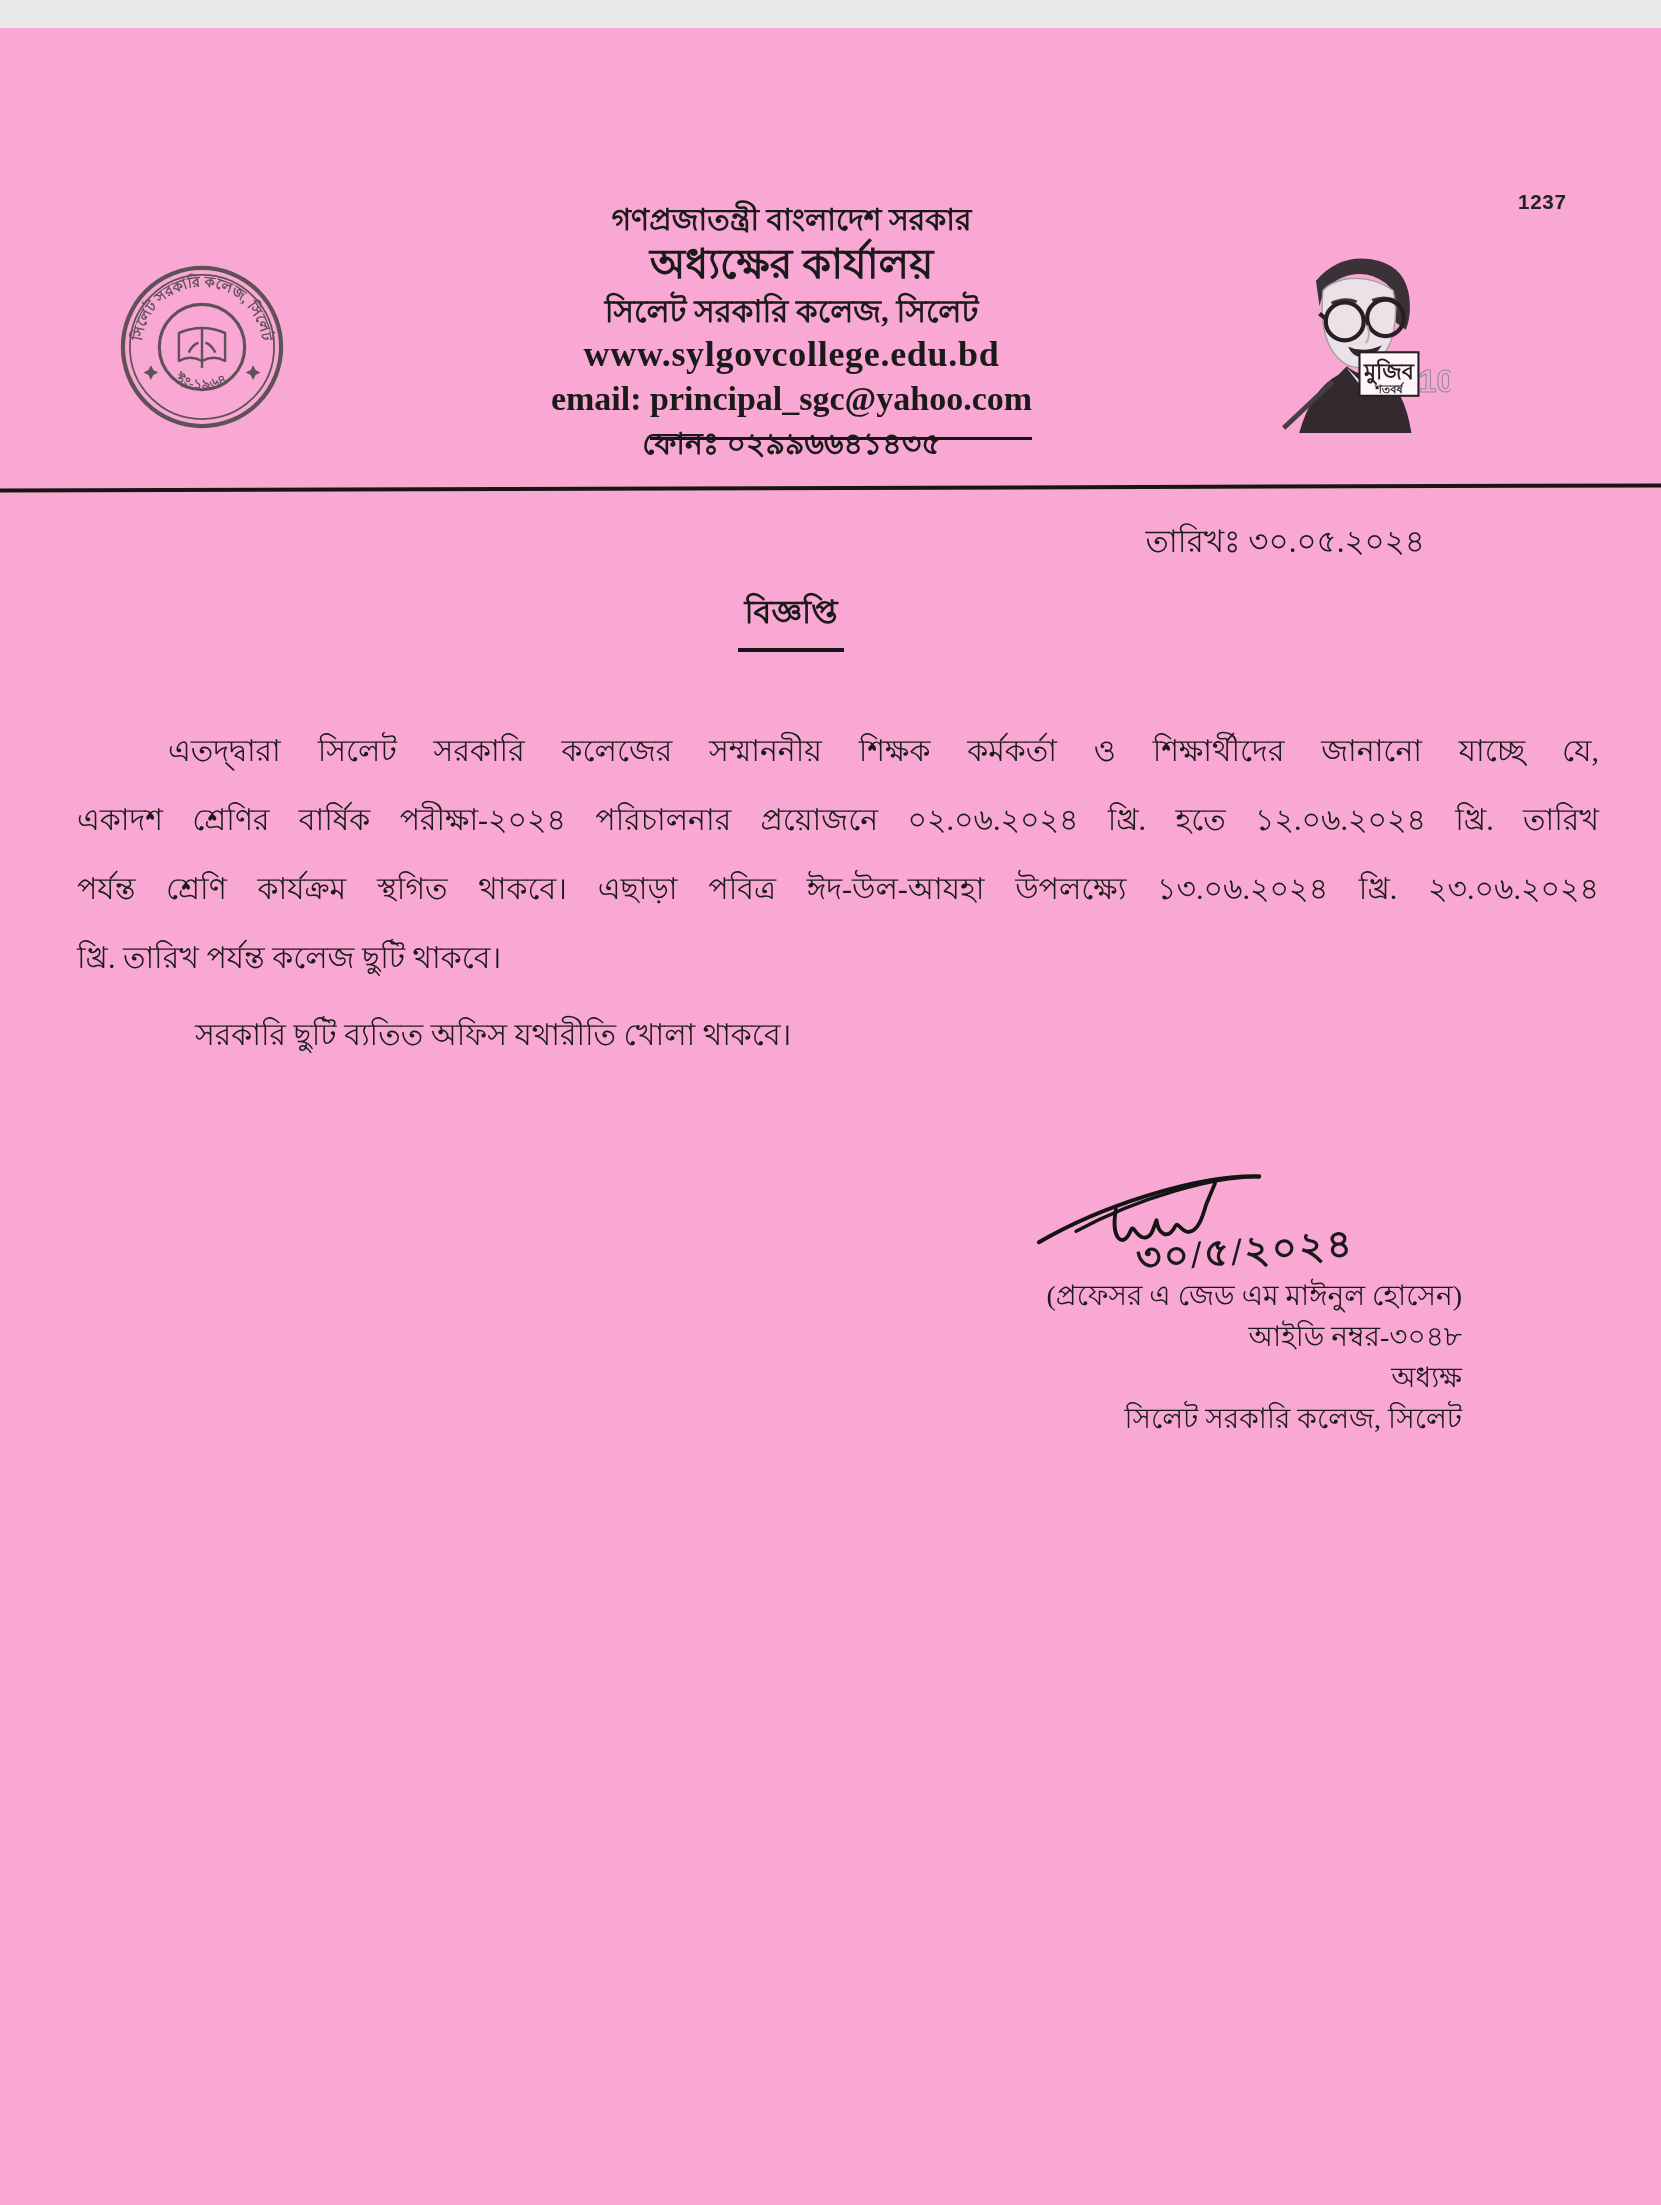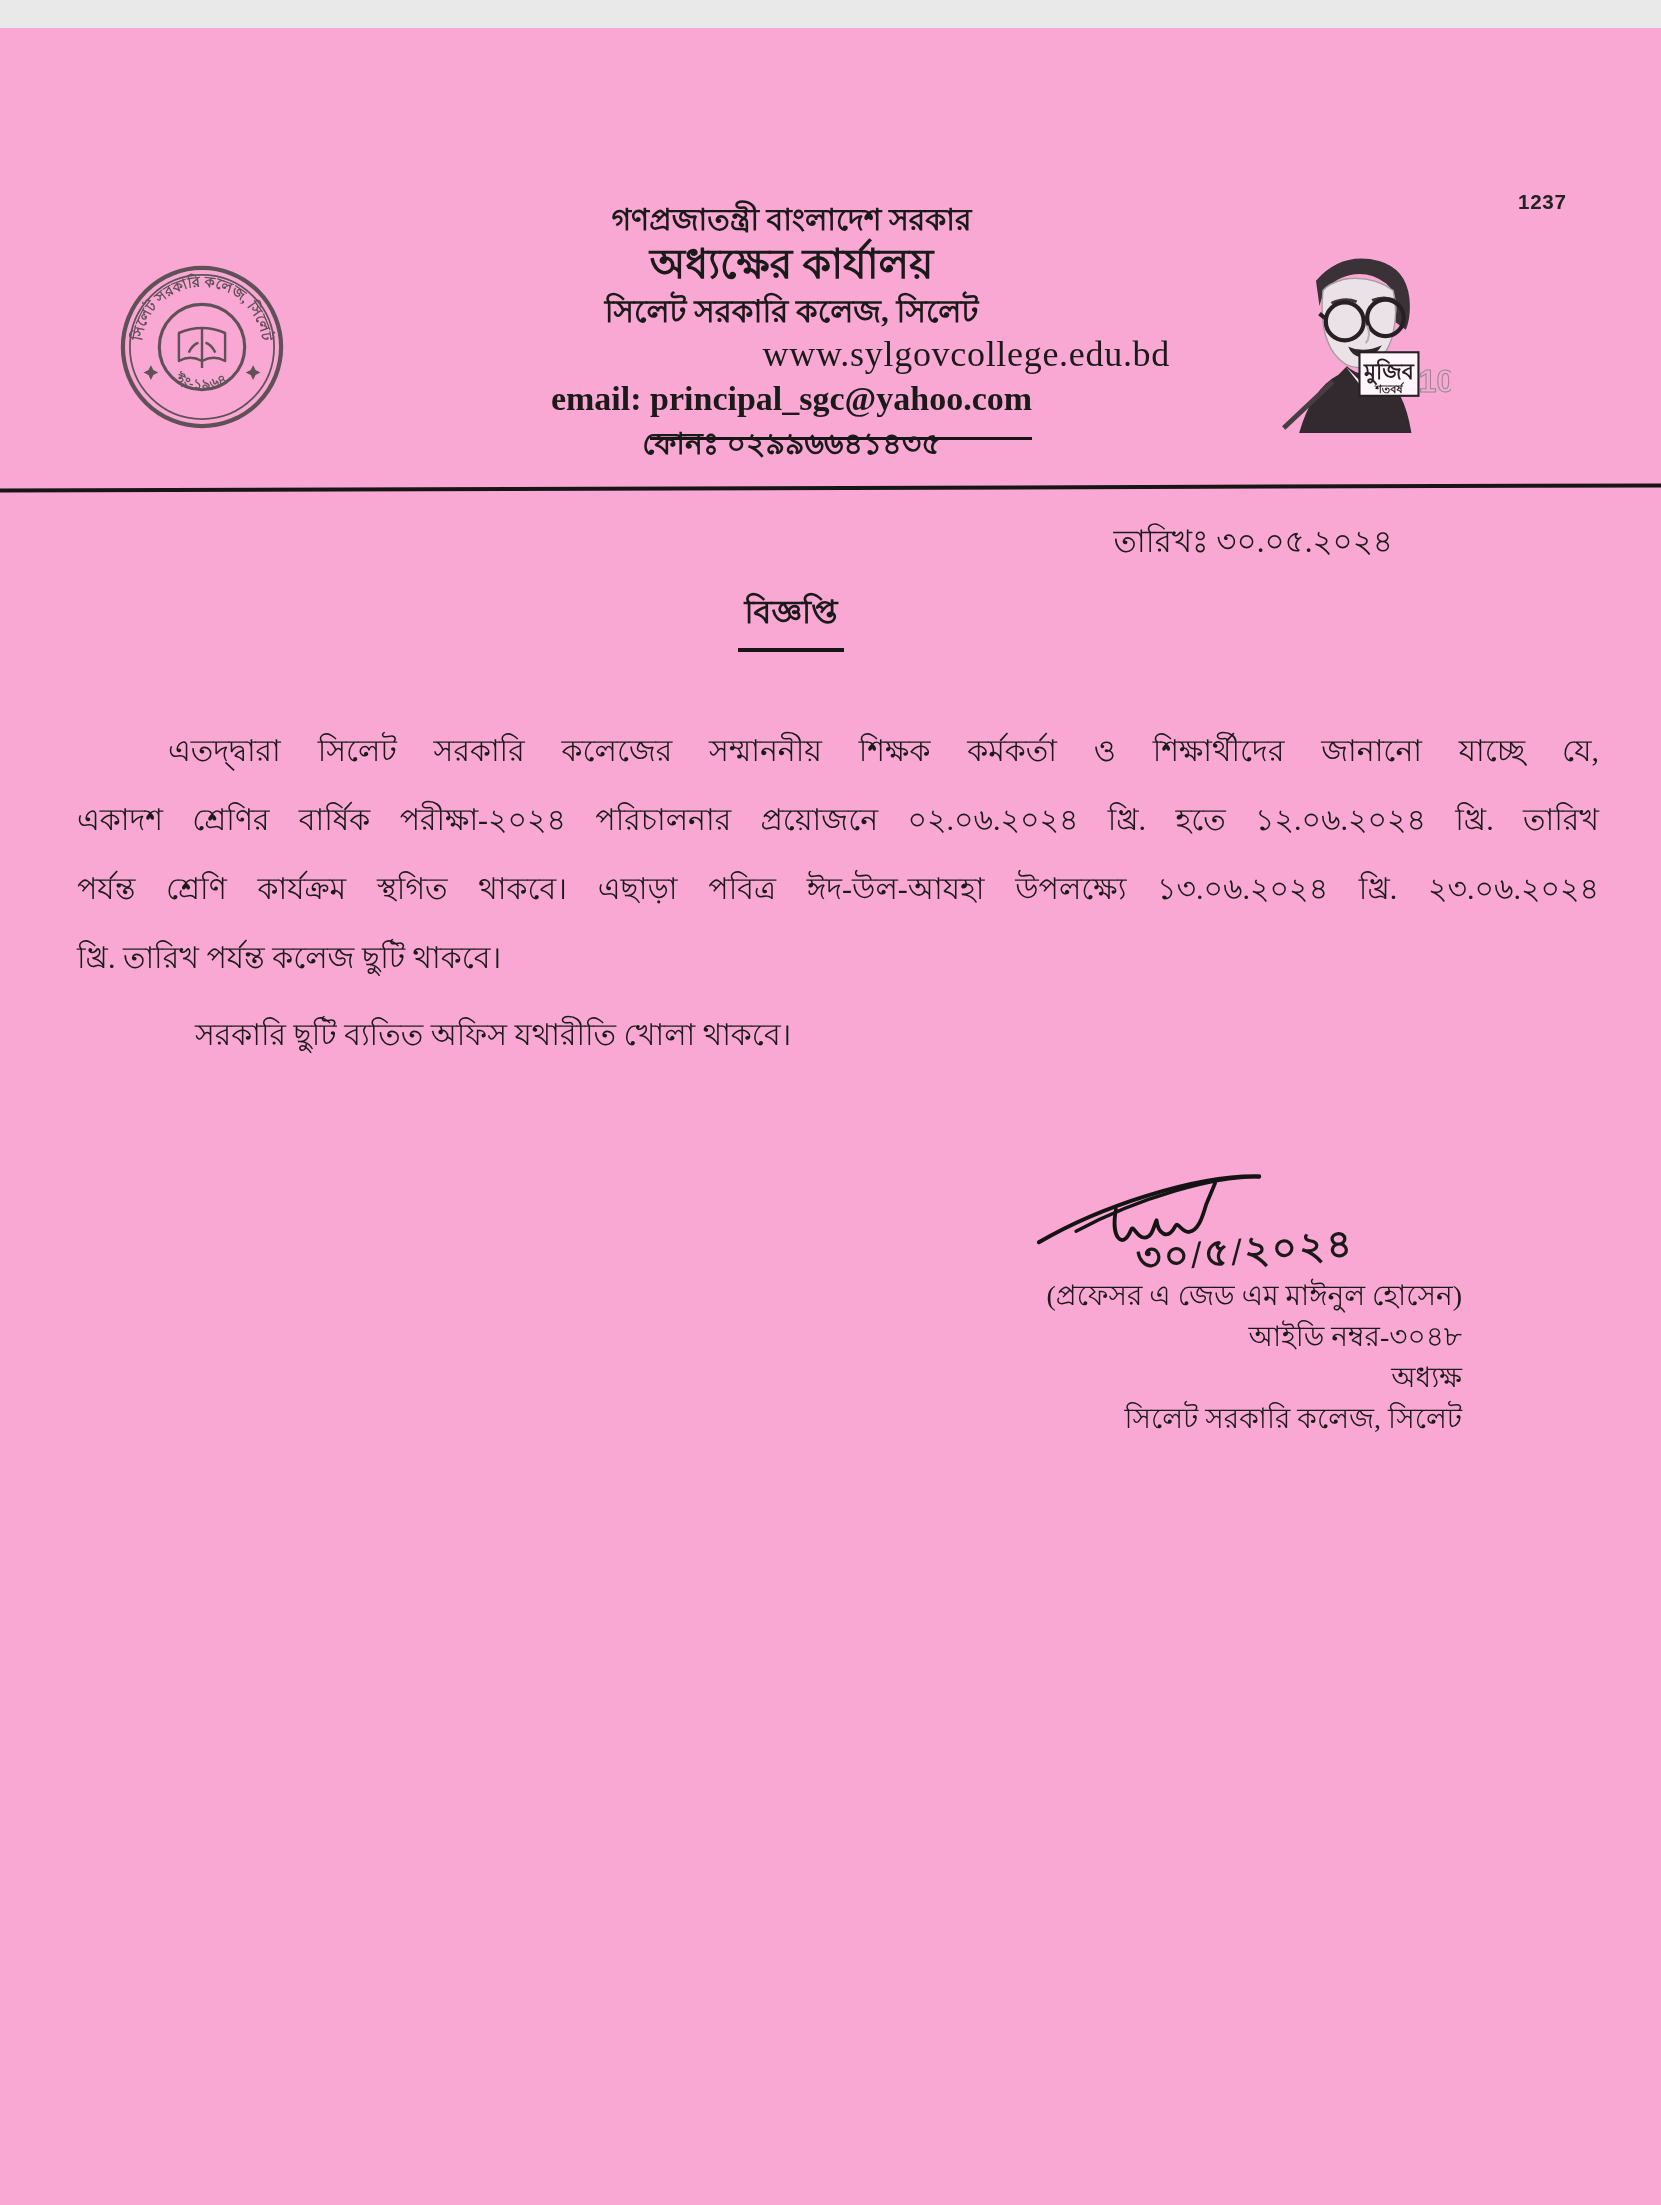--- a/index.html
+++ b/index.html
@@ -19,35 +19,35 @@
     font-size:20.6px;font-weight:bold;letter-spacing:0.7px;color:#222;
   }
   
   .header-block{
     left:413px;top:175px;width:757px;
     text-align:center;line-height:1.12;
   }
   .hdr-gov{font-size:30px;font-weight:bold;}
   .hdr-office{font-size:41px;font-weight:bold;margin-top:5.5px;}
   .hdr-college{font-size:31px;font-weight:bold;margin-top:6.9px;}
-  .hdr-web{font-size:36px;font-weight:normal;letter-spacing:0.7px;margin-top:4.1px;text-align:right;}
+  .hdr-web{font-size:36px;font-weight:bold;letter-spacing:0.7px;margin-top:4.1px;}
   .hdr-email{font-size:34px;font-weight:bold;margin-top:5.5px;}
   .hdr-email .email-underline{border-bottom:3.4px solid #161616;padding-bottom:20px;}
   .hdr-phone{font-size:30px;font-weight:bold;margin-top:9.6px;}
   
   .seal{left:118px;top:235px;width:168px;height:168px;opacity:.82;}
   
   .mujib{left:1275px;top:219px;width:176px;height:186px;opacity:.9;}
   
   .divider{
     left:0;top:458px;width:1662px;height:4.1px;background:#161616;
     transform:rotate(-0.18deg);
   }
   
-  .date-line{left:1028px;top:489px;width:365px;text-align:right;font-size:31px;}
+  .date-line{left:1060px;top:489px;width:365px;text-align:right;font-size:31px;}
   .notice-title{left:447px;top:559px;width:688px;text-align:center;font-size:32px;font-weight:bold;}
   .notice-title span{display:inline-block;border-bottom:4.1px solid #161616;padding:0 6.9px 6.9px 6.9px;}
   
   .body-text{left:77px;top:688px;width:1522px;font-size:30px;}
   .body-line{height:69px;line-height:69px;white-space:nowrap;}
   .body-line.justify{white-space:normal;text-align:justify;text-align-last:justify;}
   .body-line.first{padding-left:91px;box-sizing:border-box;}
   .body-line.para2{padding-left:118px;margin-top:8.3px;}
   
   .sig-image{left:1032px;top:1126px;width:296px;height:114px;}

